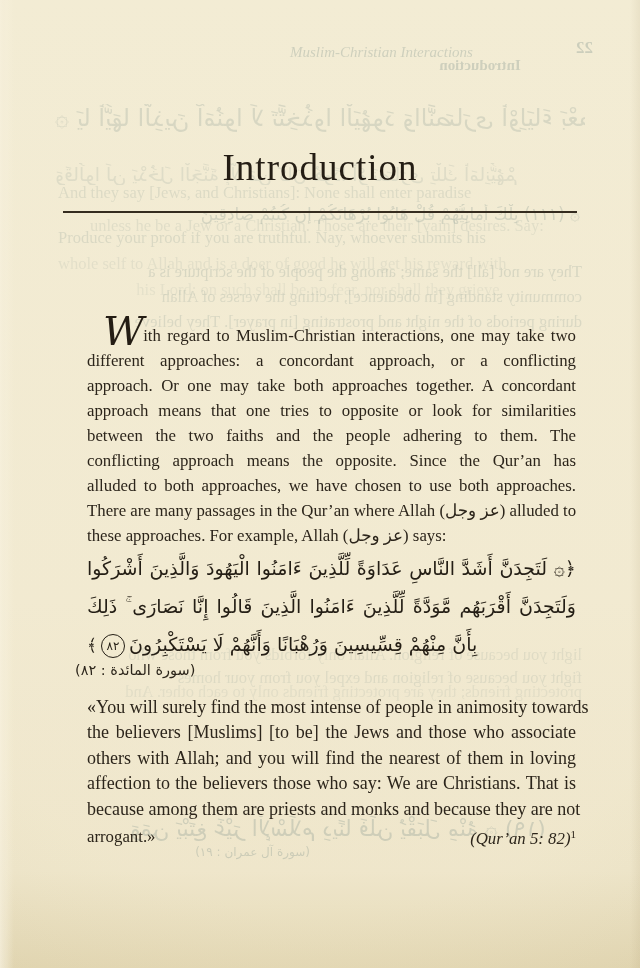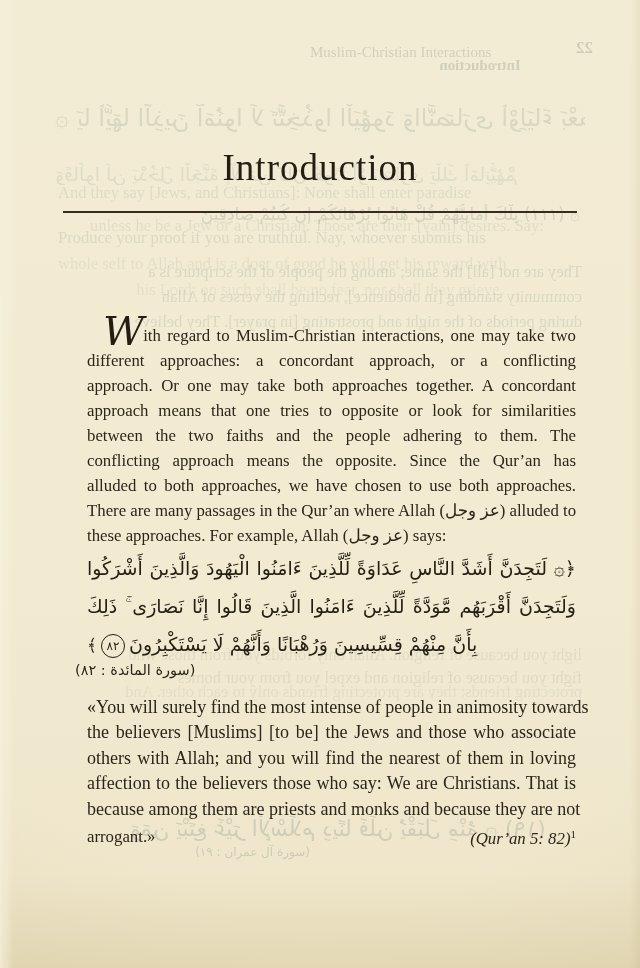--- a/index.html
+++ b/index.html
@@ -15,21 +15,21 @@
   .page::after{ 
     content:"";position:absolute;inset:0;pointer-events:none;
     background:
       linear-gradient(270deg, rgba(150,130,85,0.10) 0, rgba(150,130,85,0) 10px),
       radial-gradient(120% 90% at 50% 40%, rgba(255,255,255,0.05) 60%, rgba(120,100,55,0.07) 100%);
   }
   
   .ghost{position:absolute;z-index:1;color:#7c908a;pointer-events:none;
          font-family:"Liberation Serif", serif;filter:blur(0.4px);}
   .mir{transform:scaleX(-1);}
-  .g-run{top:44px;left:290px;width:270px;font-size:15px;opacity:.30;margin-left:20px;}
+  .g-run{top:44px;left:290px;width:270px;font-style:italic;font-size:15px;opacity:.30;}
   .g-intro{top:57px;left:395px;width:170px;font-weight:bold;font-size:15px;opacity:.30;text-align:center;}
   .g-pnum{top:38px;left:576px;font-weight:bold;font-size:17px;opacity:.32;}
   .g-ar1{top:104px;left:55px;width:530px;font-size:24px;opacity:.22;direction:rtl;white-space:nowrap;overflow:hidden;font-family:"DejaVu Sans",sans-serif;}
   .g-ar2{top:163px;left:55px;width:530px;font-size:19px;opacity:.16;direction:rtl;white-space:nowrap;overflow:hidden;font-family:"DejaVu Sans",sans-serif;}
   .g-ar3{top:204px;left:60px;width:520px;font-size:17px;opacity:.26;direction:rtl;white-space:nowrap;overflow:hidden;font-family:"DejaVu Sans",sans-serif;}
   .g-en{left:58px;width:524px;font-size:16.5px;white-space:nowrap;overflow:hidden;}
   .g-e1{top:183px;opacity:.18;}
   .g-e2{top:216px;opacity:.15;margin-left:32px;}
   .g-e3{top:228px;opacity:.20;}
   .g-e4{top:254px;opacity:.13;}

